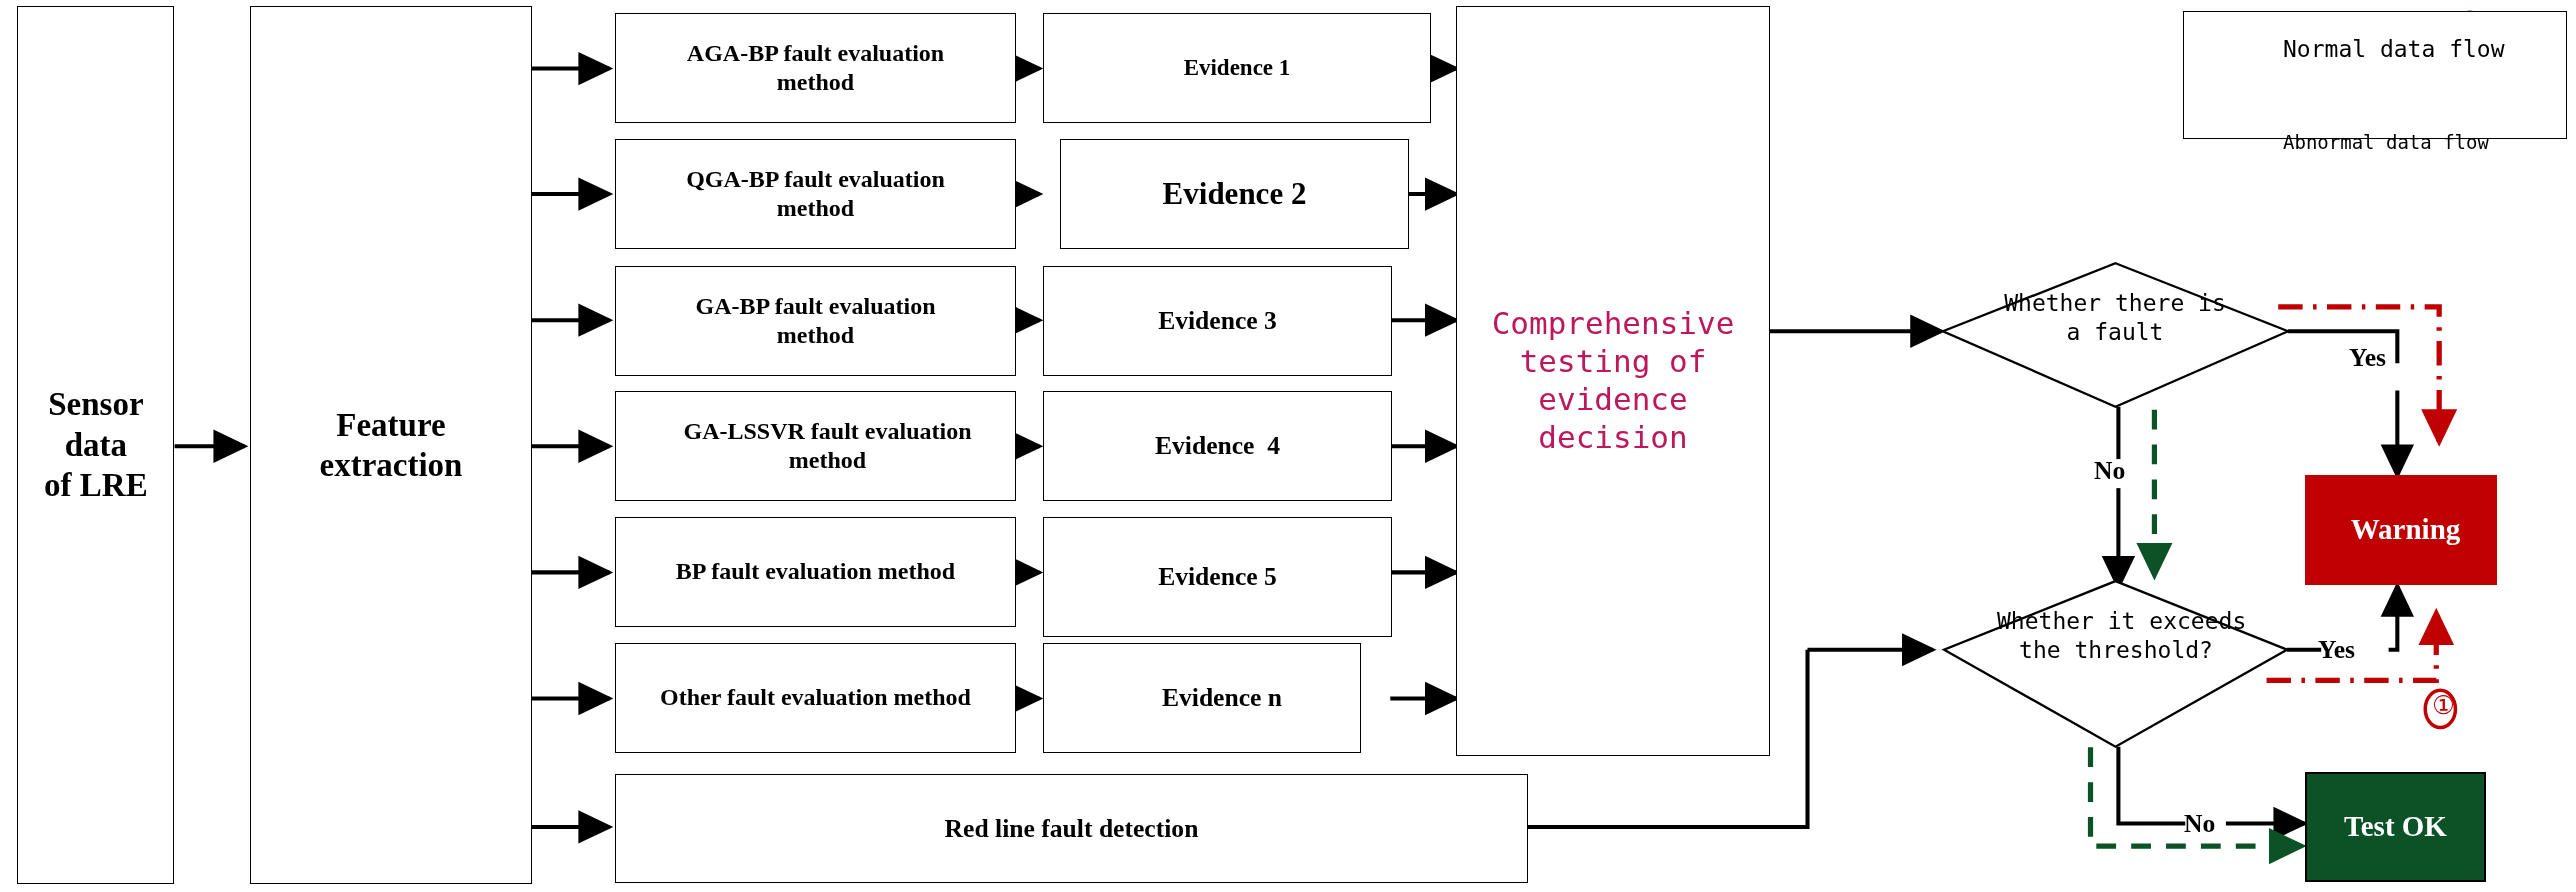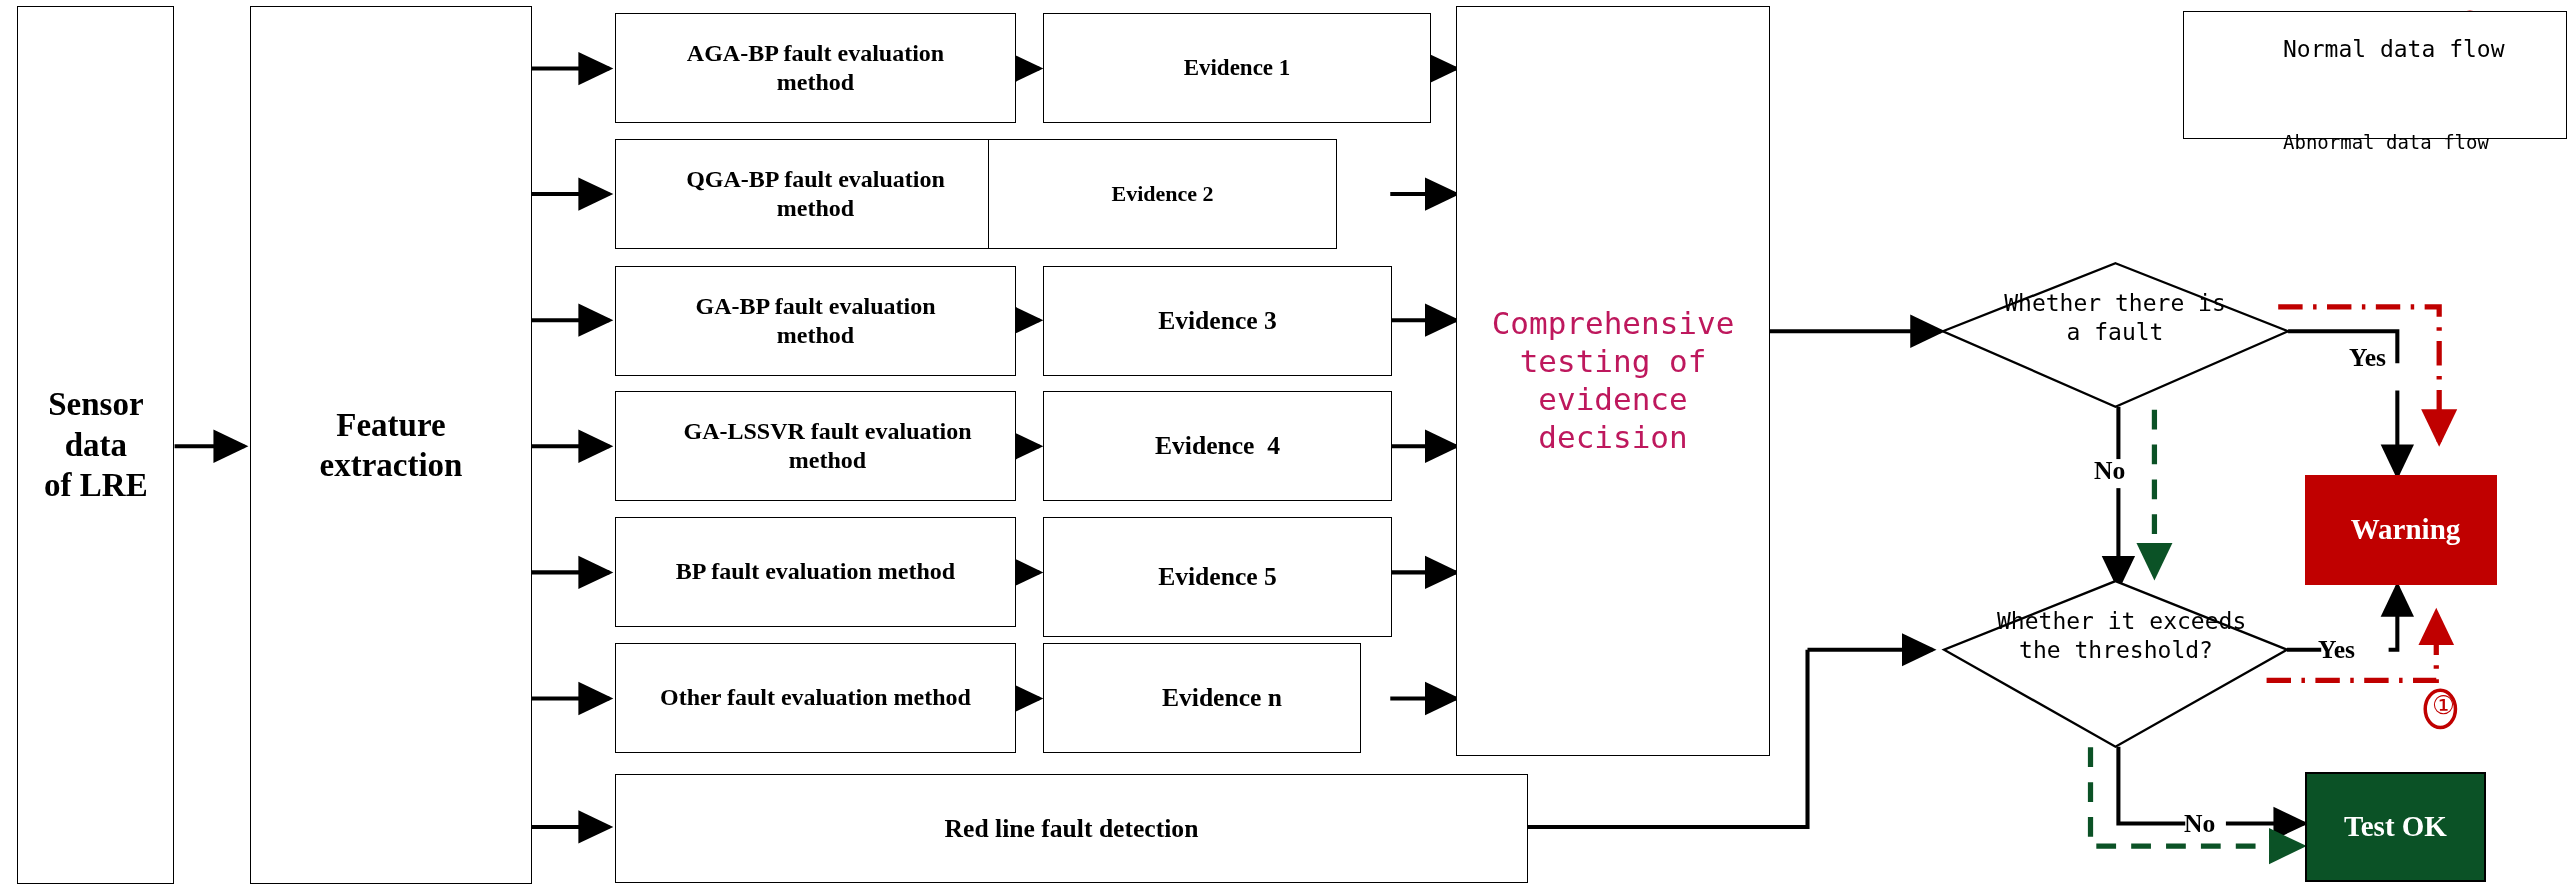--- a/index.html
+++ b/index.html
@@ -137,21 +137,21 @@
   <div class="node bold-serif" style="left:615px;top:139px;width:401px;height:110px;font-size:24px;white-space:pre;">QGA-BP fault evaluation
 method</div>
   <div class="node bold-serif" style="left:615px;top:266px;width:401px;height:110px;font-size:24px;white-space:pre;">GA-BP fault evaluation
 method</div>
   <div class="node bold-serif" style="left:615px;top:391px;width:401px;height:110px;font-size:24px;white-space:pre;padding-left:24px;">GA-LSSVR fault evaluation
 method</div>
   <div class="node bold-serif" style="left:615px;top:517px;width:401px;height:110px;font-size:24px;white-space:pre;">BP fault evaluation method</div>
   <div class="node bold-serif" style="left:615px;top:643px;width:401px;height:110px;font-size:24px;white-space:pre;">Other fault evaluation method</div>
 
   <div class="node bold-serif" style="left:1043px;top:12.8px;width:388px;height:110px;font-size:23px;white-space:pre;">Evidence 1</div>
-  <div class="node bold-serif" style="left:988px;top:139px;width:349px;height:110px;font-size:22px;white-space:pre;">Evidence 2</div>
+  <div class="node bold-serif" style="left:1060px;top:139px;width:349px;height:110px;font-size:31px;white-space:pre;">Evidence 2</div>
   <div class="node bold-serif" style="left:1043px;top:266px;width:349px;height:110px;font-size:25.6px;white-space:pre;">Evidence 3</div>
   <div class="node bold-serif" style="left:1043px;top:391px;width:349px;height:110px;font-size:25.6px;white-space:pre;">Evidence  4</div>
   <div class="node bold-serif" style="left:1043px;top:517px;width:349px;height:120px;font-size:25.6px;white-space:pre;">Evidence 5</div>
   <div class="node bold-serif" style="left:1043px;top:643px;width:318px;height:110px;font-size:25.6px;white-space:pre;padding-left:40px;">Evidence n</div>
 
   <div class="node bold-serif" style="left:615px;top:774px;width:913px;height:109px;font-size:25.6px;white-space:pre;">Red line fault detection</div>
 
   <div class="node mono-serif" style="left:1456px;top:5.8px;width:314px;height:750px;font-size:31px;white-space:pre;">Comprehensive
 testing of
 evidence

